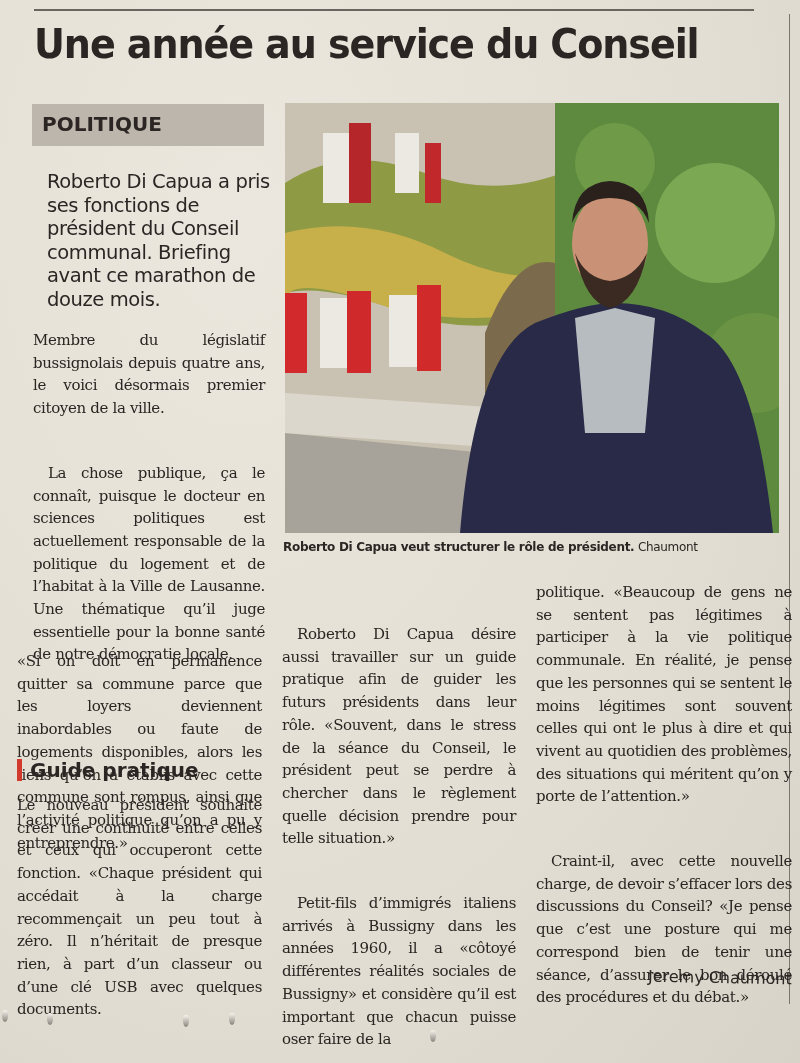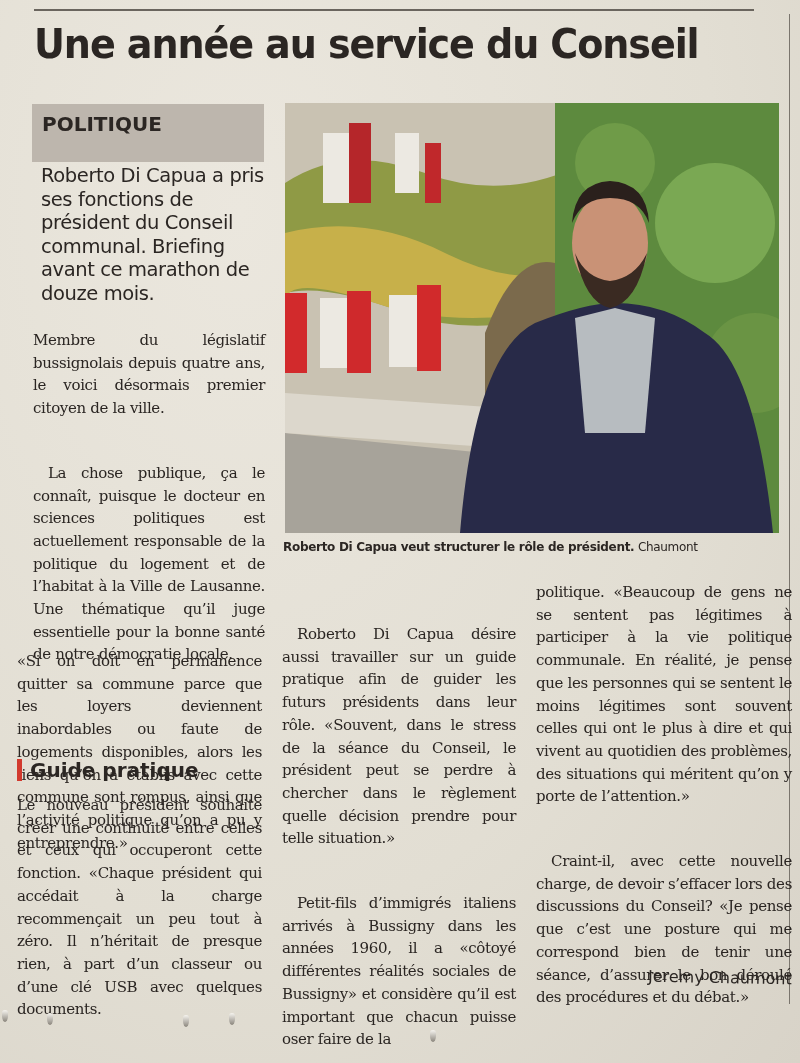--- a/index.html
+++ b/index.html
@@ -12,26 +12,26 @@
   }
   .top-rule { position: absolute; left: 34px; top: 9px; width: 720px; height: 2px; background: #6a655e; }
   .right-edge { position: absolute; right: 10px; top: 14px; width: 1px; height: 990px; background: #7a756d; }
   .headline {
     position: absolute; left: 34px; top: 20px; margin: 0;
     font-family: "DejaVu Sans", sans-serif; font-weight: bold;
     font-size: 41px; letter-spacing: -1.2px; color: #2b2623;
     transform: scaleX(0.93); transform-origin: left top;
   }
   .rubric {
-    position: absolute; left: 32px; top: 104px; width: 232px; height: 58px;
+    position: absolute; left: 32px; top: 104px; width: 232px; height: 42px;
     background: #bdb6ad; box-sizing: border-box; padding: 8px 10px;
     font-family: "DejaVu Sans", sans-serif; font-weight: bold; font-size: 20px; color: #2b2623;
   }
   .lead {
-    position: absolute; left: 33px; top: 156px; width: 236px; margin: 8px;
+    position: absolute; left: 33px; top: 156px; width: 236px; margin: 14px;
     font-family: "DejaVu Sans", sans-serif; font-size: 19.5px; line-height: 23.6px; color: #2b2623;
     letter-spacing: -0.4px;
   }
   .col { position: absolute; font-size: 15px; line-height: 22.7px; text-align: justify; color: #2a2522; letter-spacing: -0.35px; }
   .col p { margin: 0; }
   .col p.indent { text-indent: 1em; margin-top: 42px; }
   .col1a { left: 33px; top: 329px; width: 232px; }
   .col1b { left: 17px; top: 614px; width: 245px; margin-top: 36px; }
   .col2 { left: 282px; top: 581px; width: 234px; }
   .col3 { left: 536px; top: 581px; width: 256px; }

